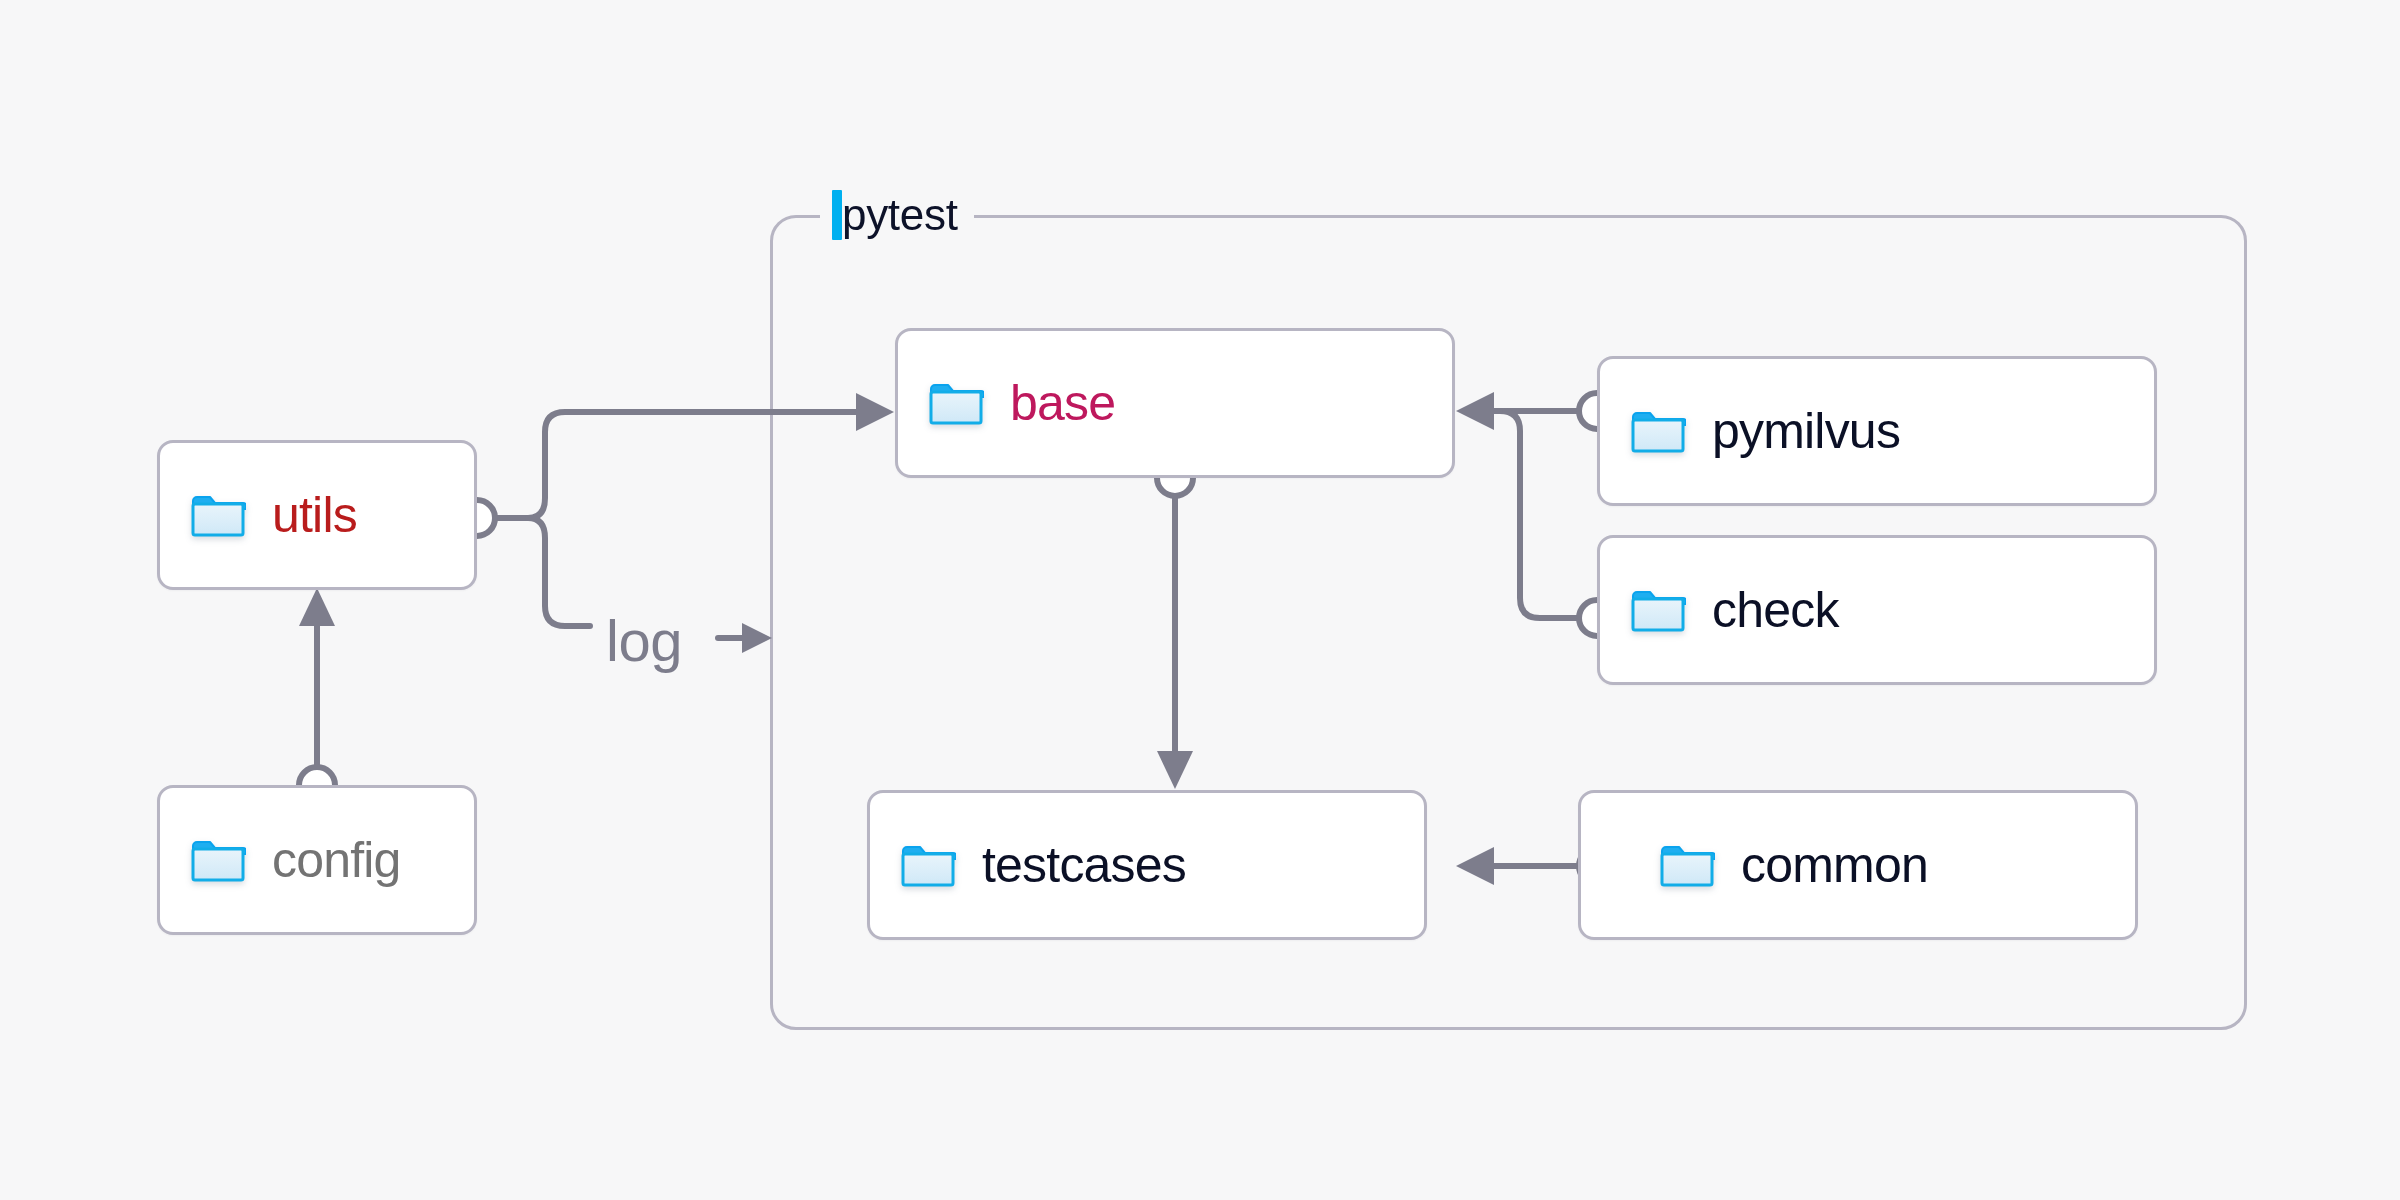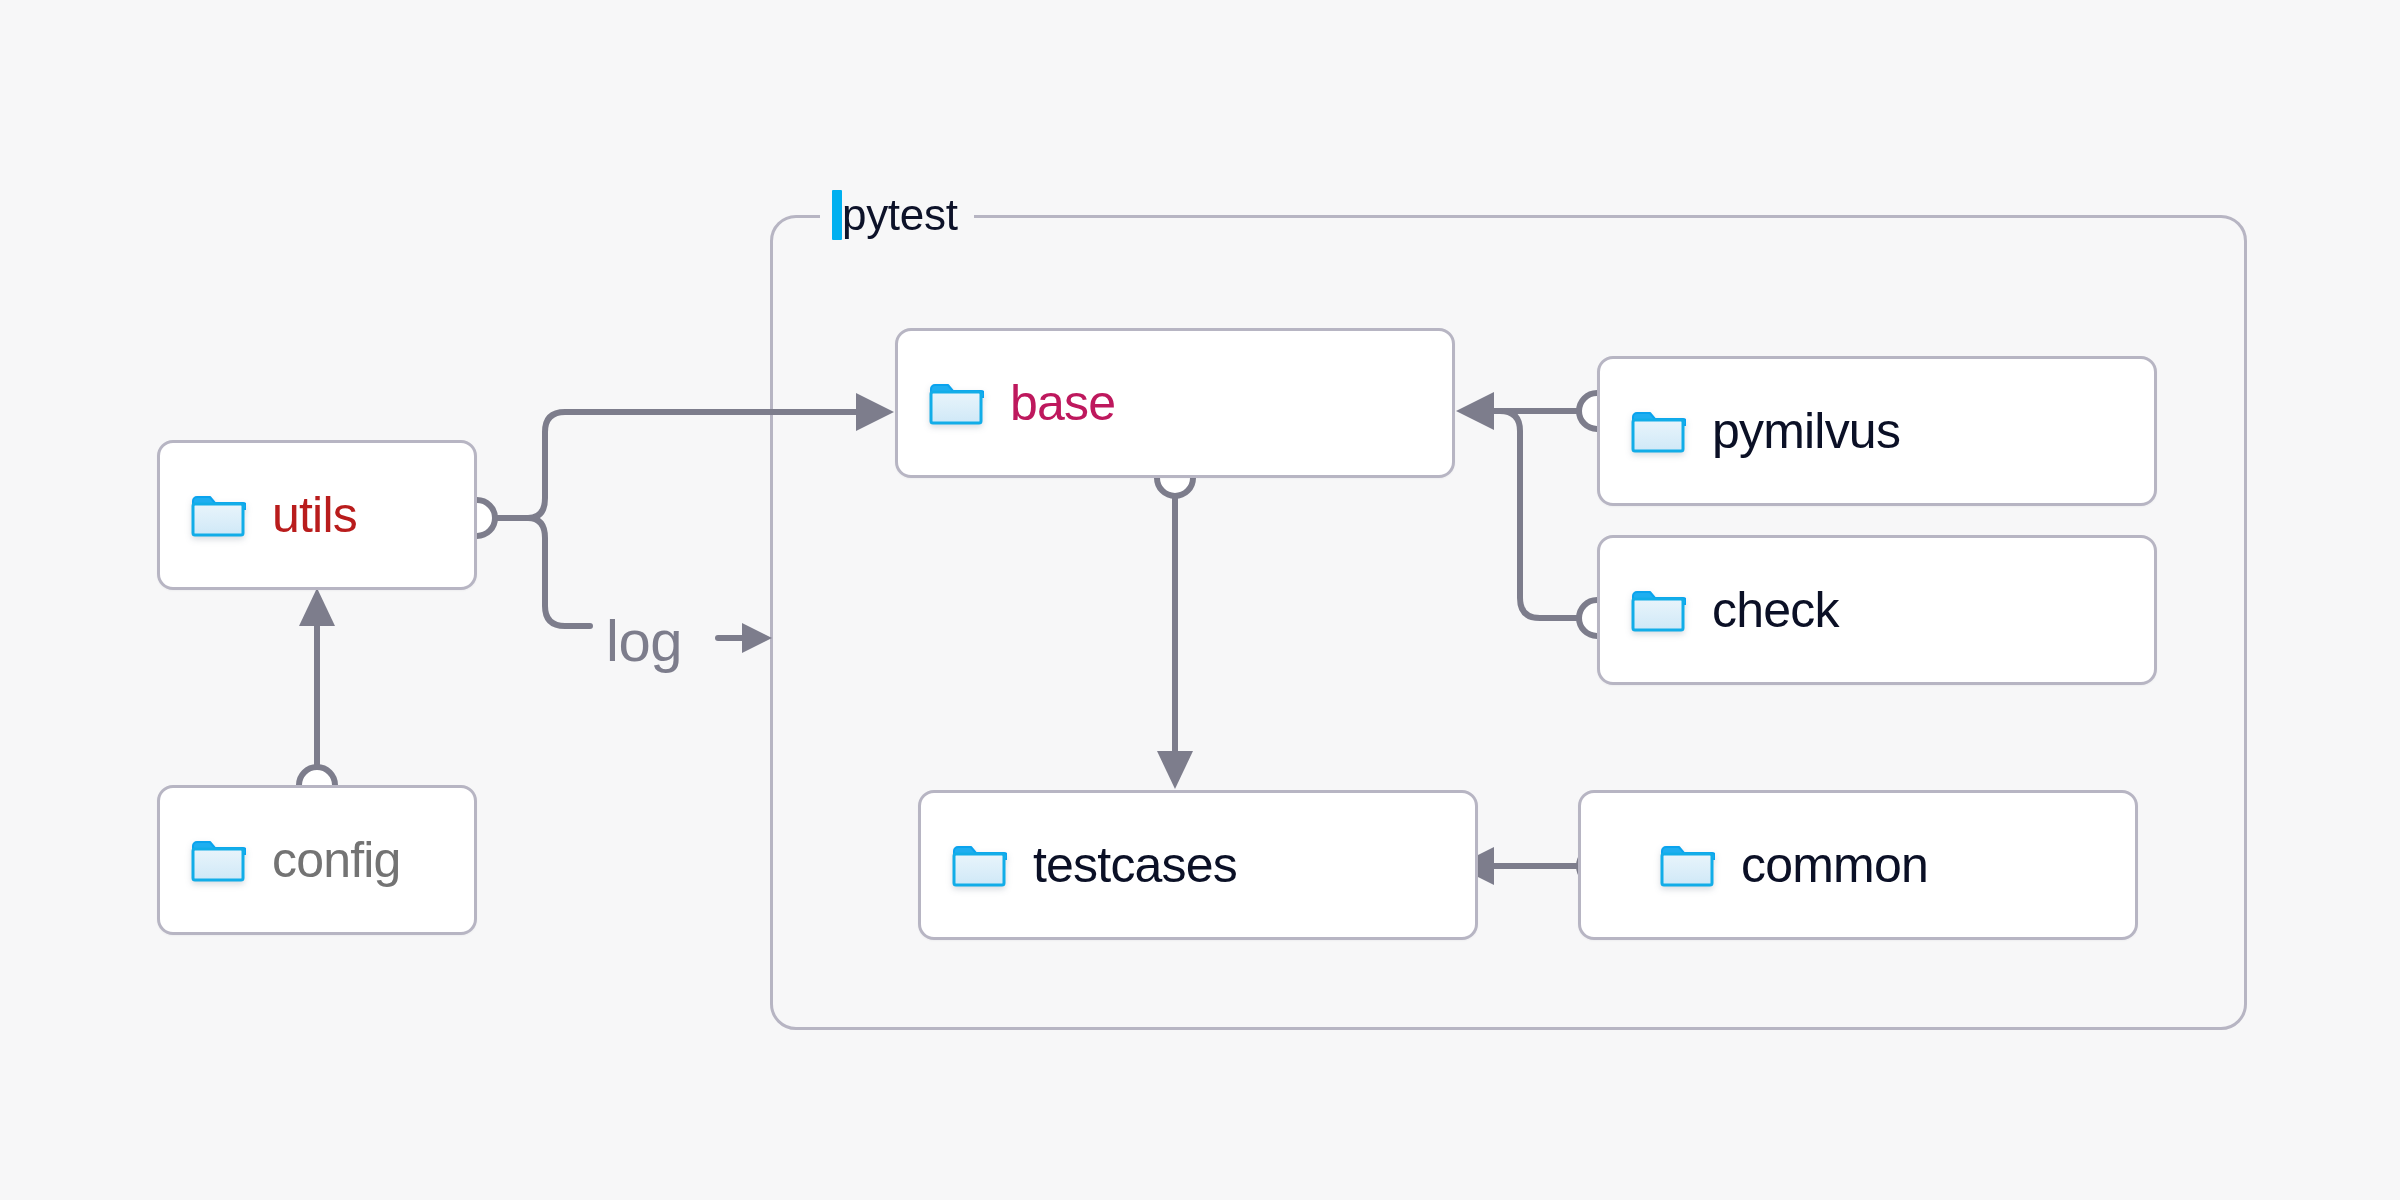--- a/index.html
+++ b/index.html
@@ -215,21 +215,21 @@
         <stop offset="55%" stop-color="#dbeef9"></stop>
         <stop offset="100%" stop-color="#cfe8f7"></stop>
       </linearGradient>
     </defs>
     <path d="M3 9 a4 4 0 0 1 4-4 h13 l5 6 h28 a3 3 0 0 1 3 3 v3 H3 Z" fill="#1eaef0" stroke="#0aa3ee" stroke-width="2" stroke-linejoin="round"></path>
     <rect x="3" y="12" width="50" height="31" rx="2" fill="url(#fg2)" stroke="#12ade8" stroke-width="3"></rect>
   </svg>
           <span class="node-label" style="color: #be185d;">base</span>
         </div>
       </div>
-      <div class="node" style="left: 918px; top: 790px; width: 560px; height: 150px; border-color: rgb(183, 181, 195); background: rgb(255, 255, 255);">
+      <div class="node" style="left: 867px; top: 790px; width: 560px; height: 150px; border-color: rgb(183, 181, 195); background: rgb(255, 255, 255);">
         <div class="node-inner">
   <svg class="folder-icon" viewBox="0 0 56 46">
     <defs>
       <linearGradient id="fg3" x1="0" y1="0" x2="0" y2="1">
         <stop offset="0%" stop-color="#e8f4fb"></stop>
         <stop offset="55%" stop-color="#dbeef9"></stop>
         <stop offset="100%" stop-color="#cfe8f7"></stop>
       </linearGradient>
     </defs>
     <path d="M3 9 a4 4 0 0 1 4-4 h13 l5 6 h28 a3 3 0 0 1 3 3 v3 H3 Z" fill="#1eaef0" stroke="#0aa3ee" stroke-width="2" stroke-linejoin="round"></path>

